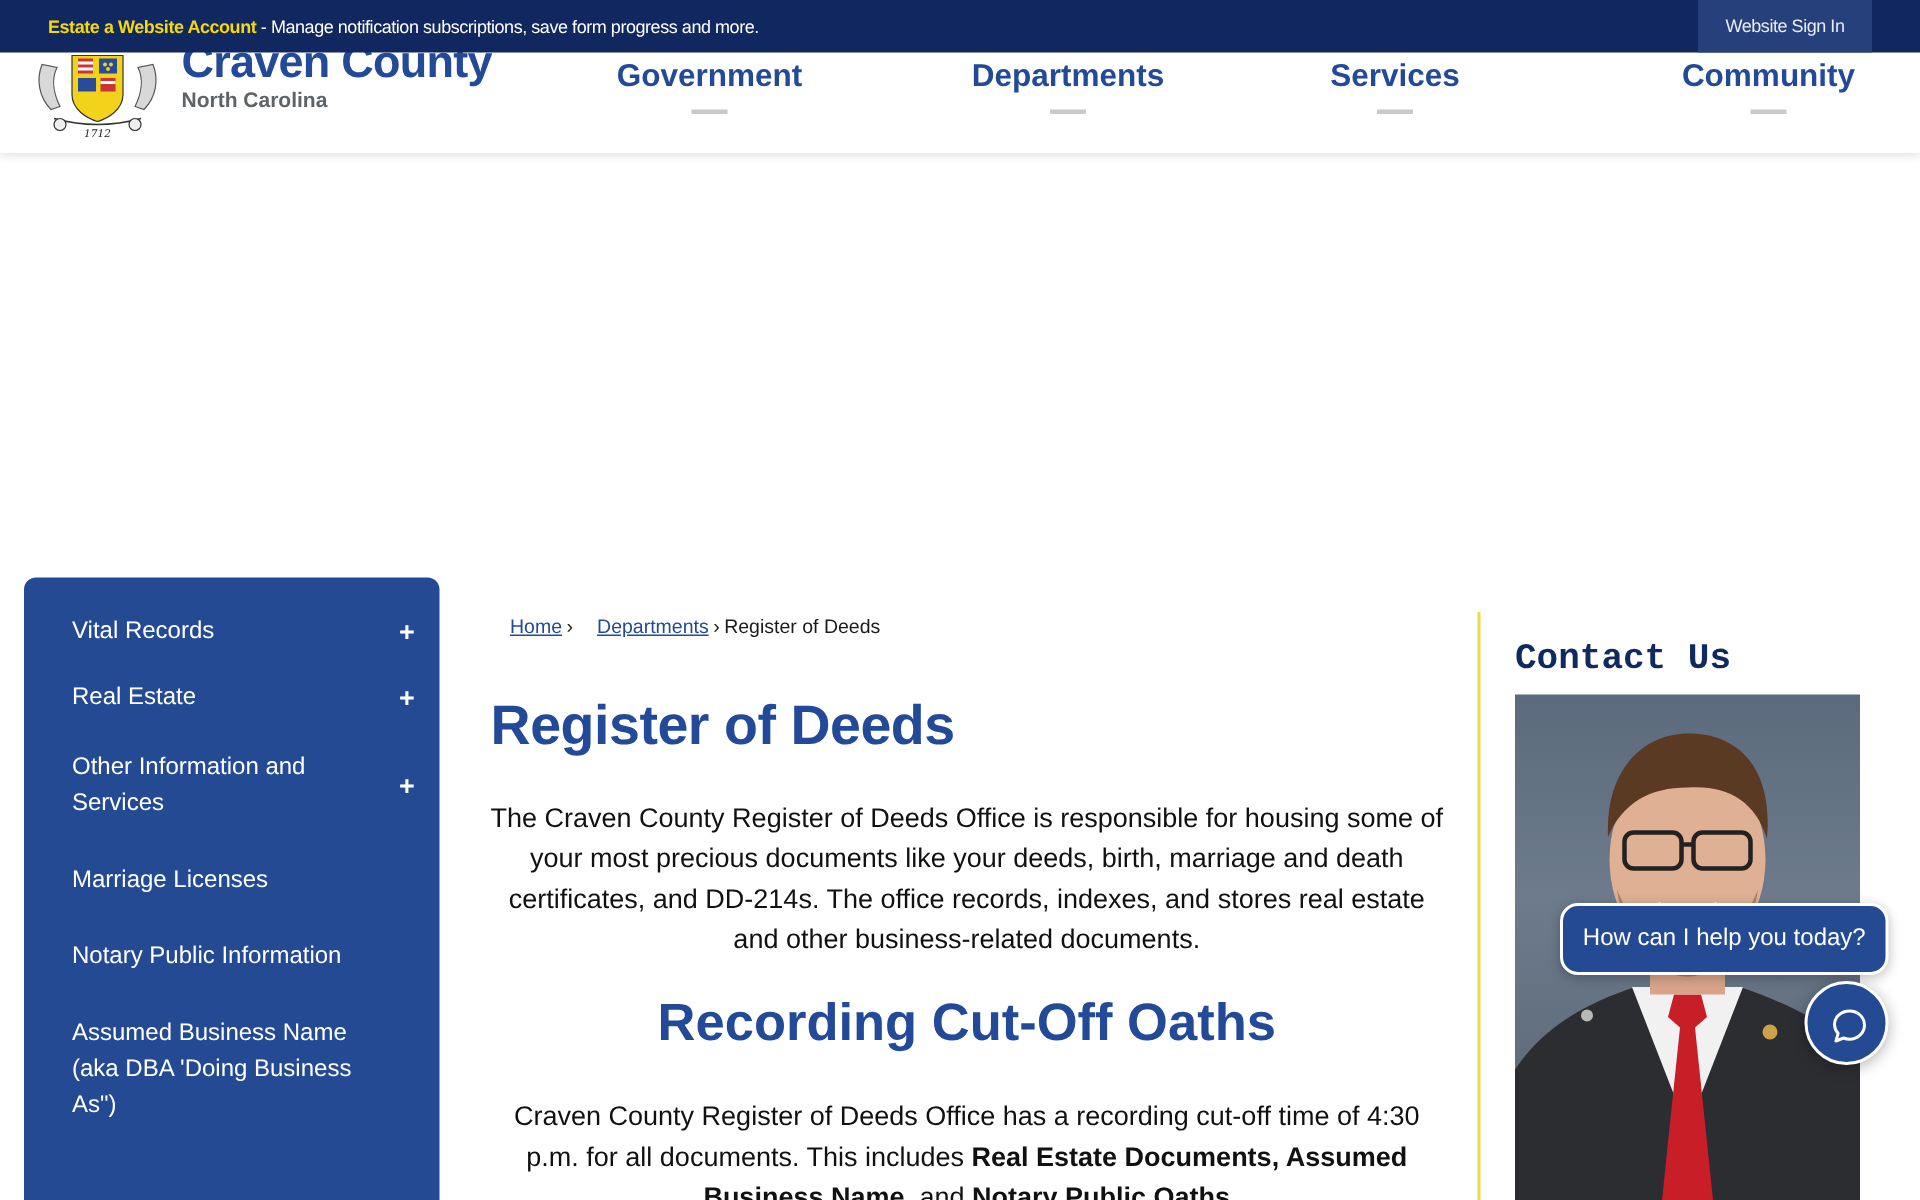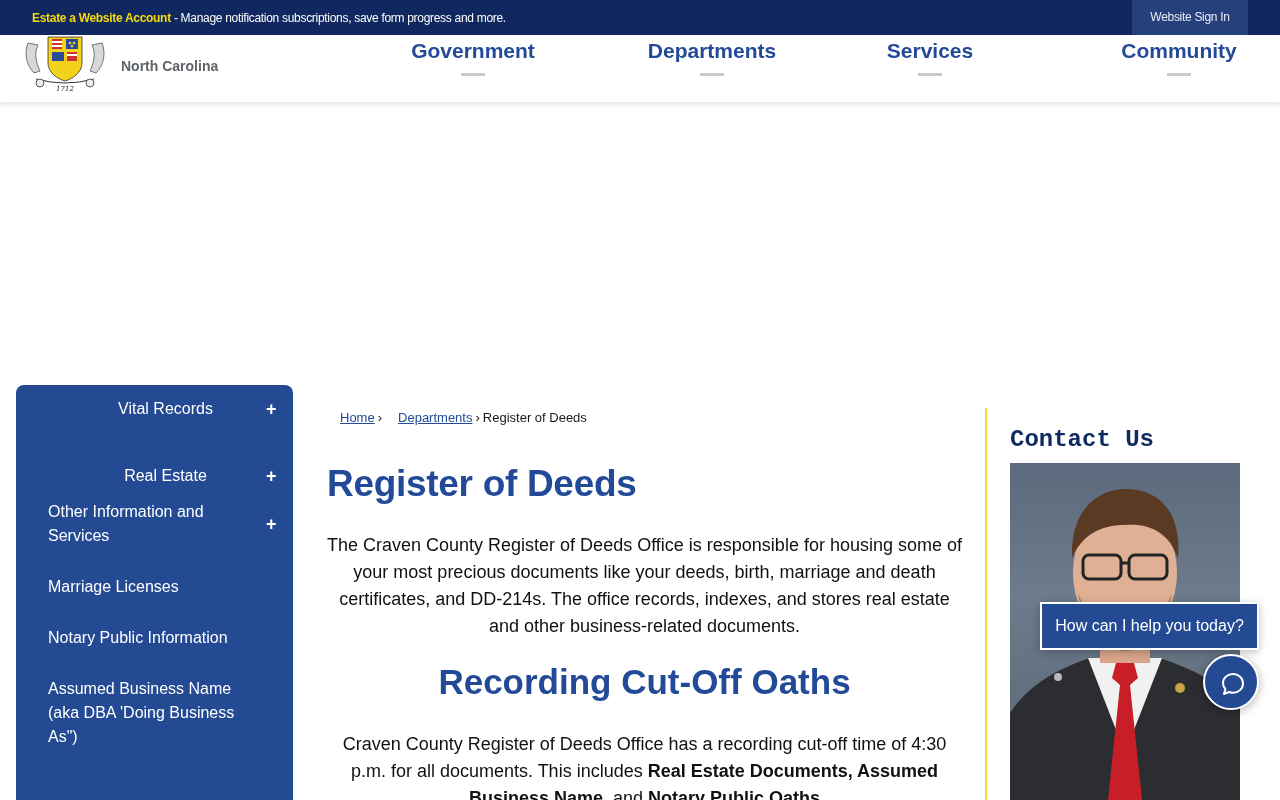--- a/index.html
+++ b/index.html
@@ -34,21 +34,21 @@
     .cutoff { position: absolute; left: 327px; top: 731px; width: 635px; font-size: 18px; line-height: 27px; color: #111111; text-align: center; }
     .cutoff b { font-weight: bold; }
 
     .divider { position: absolute; left: 985px; top: 408px; width: 2px; height: 392px; background: #f2d64b; }
 
     
     .contact-title { position: absolute; left: 1010px; top: 426px; font-size: 24px; font-weight: bold; color: #0f2a5e; font-family: Liberation Mono, monospace; }
     .photo { position: absolute; left: 1010px; top: 463px; width: 230px; height: 337px; overflow: hidden; background: linear-gradient(180deg, #5b6a7c 0%, #6d7b8c 40%, #56626f 100%); }
 
     
-    .chat-bubble { position: absolute; left: 1040px; top: 602px; width: 219px; height: 48px; background: #234a92; border: 2px solid #ffffff; border-radius: 0; color: #ffffff; font-size: 16px; line-height: 44px; text-align: center; box-shadow: 0 2px 8px rgba(0,0,0,0.25); cursor: pointer; }
+    .chat-bubble { position: absolute; left: 1040px; top: 602px; width: 219px; height: 48px; background: #234a92; border: 2px solid #ffffff; border-radius: 12px; color: #ffffff; font-size: 16px; line-height: 44px; text-align: center; box-shadow: 0 2px 8px rgba(0,0,0,0.25); cursor: pointer; }
     .chat-btn { position: absolute; left: 1203px; top: 654px; width: 56px; height: 56px; border-radius: 50%; background: #234a92; border: 2px solid #ffffff; box-shadow: 0 2px 10px rgba(0,0,0,0.3); cursor: pointer; }
     .chat-btn svg { position: absolute; left: 15px; top: 15px; }
   </style>
 </head>
 <body>
 
 <div class="topbar">
   <div class="msg">
     <span class="accent">Estate a Website Account</span><span> - Manage notification subscriptions, save form progress and more.</span>
   </div>
@@ -73,20 +73,21 @@
       <rect x="30" y="17" width="12" height="9" fill="#2a4a9a"></rect>
       <rect x="45" y="17" width="10" height="9" fill="#c33"></rect>
       <rect x="45" y="19" width="10" height="2" fill="#fff"></rect>
 
       <path d="M14 44 Q43 52 72 44" stroke="#333" fill="none" stroke-width="1"></path>
       <circle cx="18" cy="48" r="4" fill="#eee" stroke="#333" stroke-width="0.8"></circle>
       <circle cx="68" cy="48" r="4" fill="#eee" stroke="#333" stroke-width="0.8"></circle>
       <text x="43" y="56" font-size="7" font-style="italic" text-anchor="middle" fill="#222" font-family="DejaVu Serif, serif">1712</text>
     </svg>
   </div>
+  <div class="brand-name">Craven County</div>
   <div class="brand-sub">North Carolina</div>
 
   <div class="nav-item" style="left:404px; width:138px;">
     <span>Government</span>
     <span class="bar"></span>
   </div>
   <div class="nav-item" style="left:638px; width:148px;">
     <span>Departments</span>
     <span class="bar"></span>
   </div>
@@ -94,25 +95,25 @@
     <span>Services</span>
     <span class="bar"></span>
   </div>
   <div class="nav-item" style="left:1074px; width:130px;margin-left:40px;">
     <span>Community</span>
     <span class="bar"></span>
   </div>
 </div>
 
 <div class="sidebar">
-  <div class="side-item" style="top:12px;text-align:center;">
+  <div class="side-item" style="top:24px;">
     <span>Vital Records</span>
     <span class="plus" style="top:0;">+</span>
   </div>
-  <div class="side-item" style="top:79px;text-align:center;">
+  <div class="side-item" style="top:68px;">
     <span>Real Estate</span>
     <span class="plus" style="top:0;">+</span>
   </div>
   <div class="side-item" style="top:115px; width:190px;">
     <span>Other Information and Services</span>
     <span class="plus" style="top:12px;">+</span>
   </div>
   <div class="side-item" style="top:241px;">
     <span>Notary Public Information</span>
   </div>

